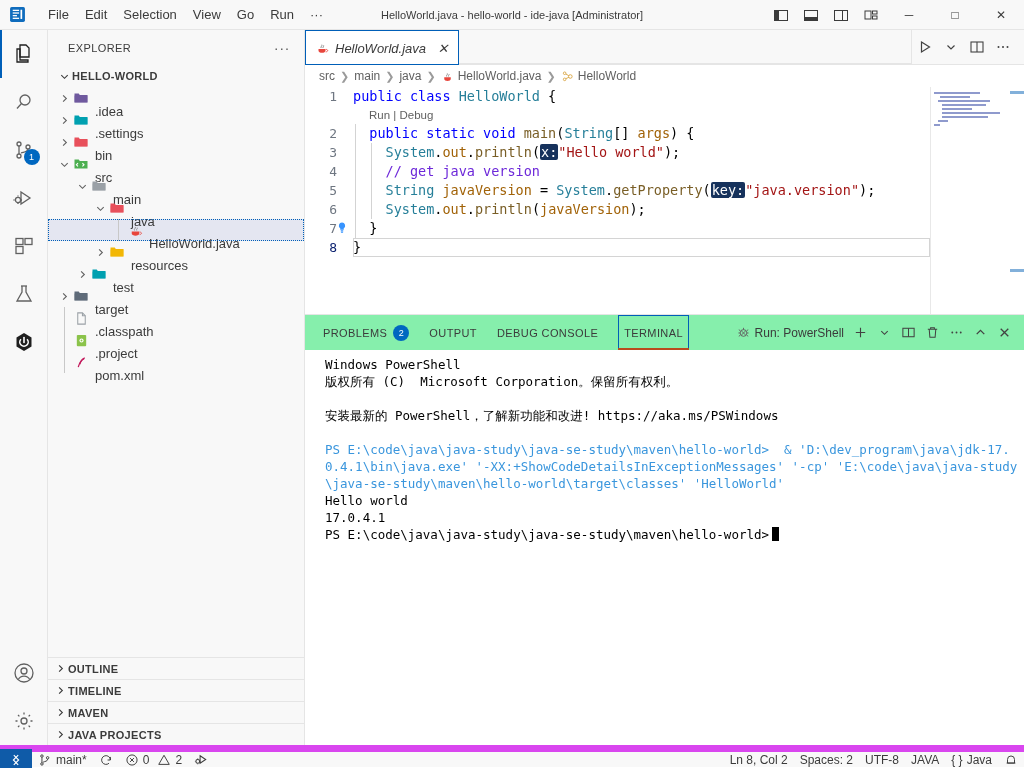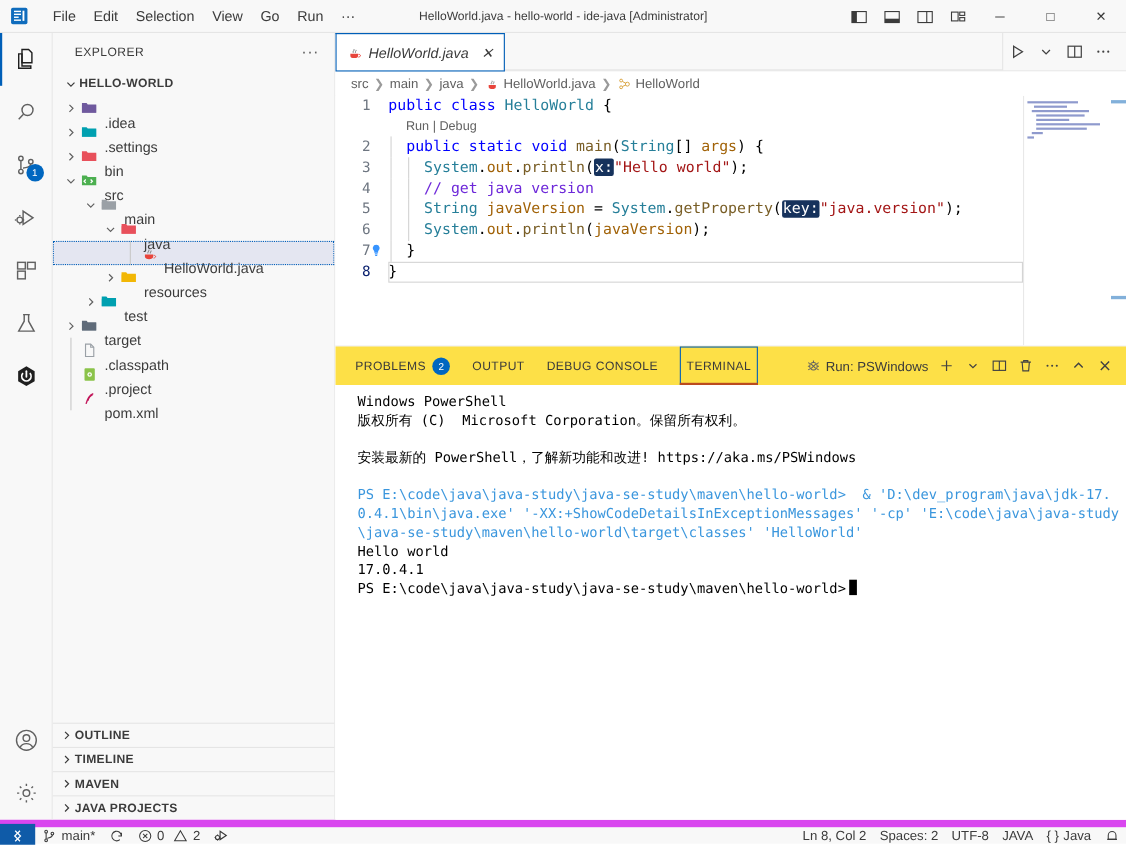--- a/index.html
+++ b/index.html
@@ -217,21 +217,21 @@
     position: absolute; right: 0; top: 0; width: 80px; height: 227px;
     border-left: 1px solid #e8e8e8;
   }
   #editor-scroll-deco { position:absolute; right: 0; top: 0; width: 14px; height: 227px; background:#ffffff;}
   .ov-mark { position: absolute; right: 0; width: 14px; height: 3px; background: #4d8ecb; opacity: .7;}
 
   
   #panel { flex: 1; display: flex; flex-direction: column; border-top: 1px solid #e5e5e5; background: #ffffff; }
   #panel-tabs {
     height: 35px; display: flex; align-items: center;
-    padding-left: 18px; background: #fde047;
+    padding-left: 18px; background: #86efac;
   }
   .ptab {
     height: 35px; display: flex; align-items: center;
     font-size: 11px; letter-spacing: .4px; color: #3b3b3b;
     margin-right: 20px; position: relative;
   }
   .ptab.active {
     color: #3b3b3b;
     outline: 1px solid #005fb8; outline-offset: -1px;
     padding: 0 6px;
@@ -796,21 +796,21 @@
 
         <div id="panel-actions">
           <div id="term-sel">
             <span id="term-sel-icon">
               <svg width="15" height="15" viewBox="0 0 16 16" fill="none" stroke="#616161" stroke-width="1">
                 <circle cx="8" cy="8.5" r="3.6"></circle>
                   <path d="M8 5V3M4.4 6L3 5M11.6 6L13 5M4.4 11L3 12M11.6 11L13 12M4.4 8.5H2.6M13.4 8.5h-1.8"></path>
                 <path d="M5.6 6.2l4.8 4.6M10.4 6.2l-4.8 4.6"></path>
               </svg>
             </span>
-            <span>Run: PSWindows</span>
+            <span>Run: PowerShell</span>
           </div>
           <div class="pa-btn">
             <svg width="15" height="15" viewBox="0 0 16 16" stroke="#424242" stroke-width="1.2">
                 <path d="M8 3v10M3 8h10"></path>
               </svg>
           </div>
           <div class="pa-btn">
             <svg width="11" height="11" viewBox="0 0 12 12" fill="none" stroke="#424242" stroke-width="1.2">
                 <path d="M2.5 4.5L6 8l3.5-3.5"></path>
               </svg>

